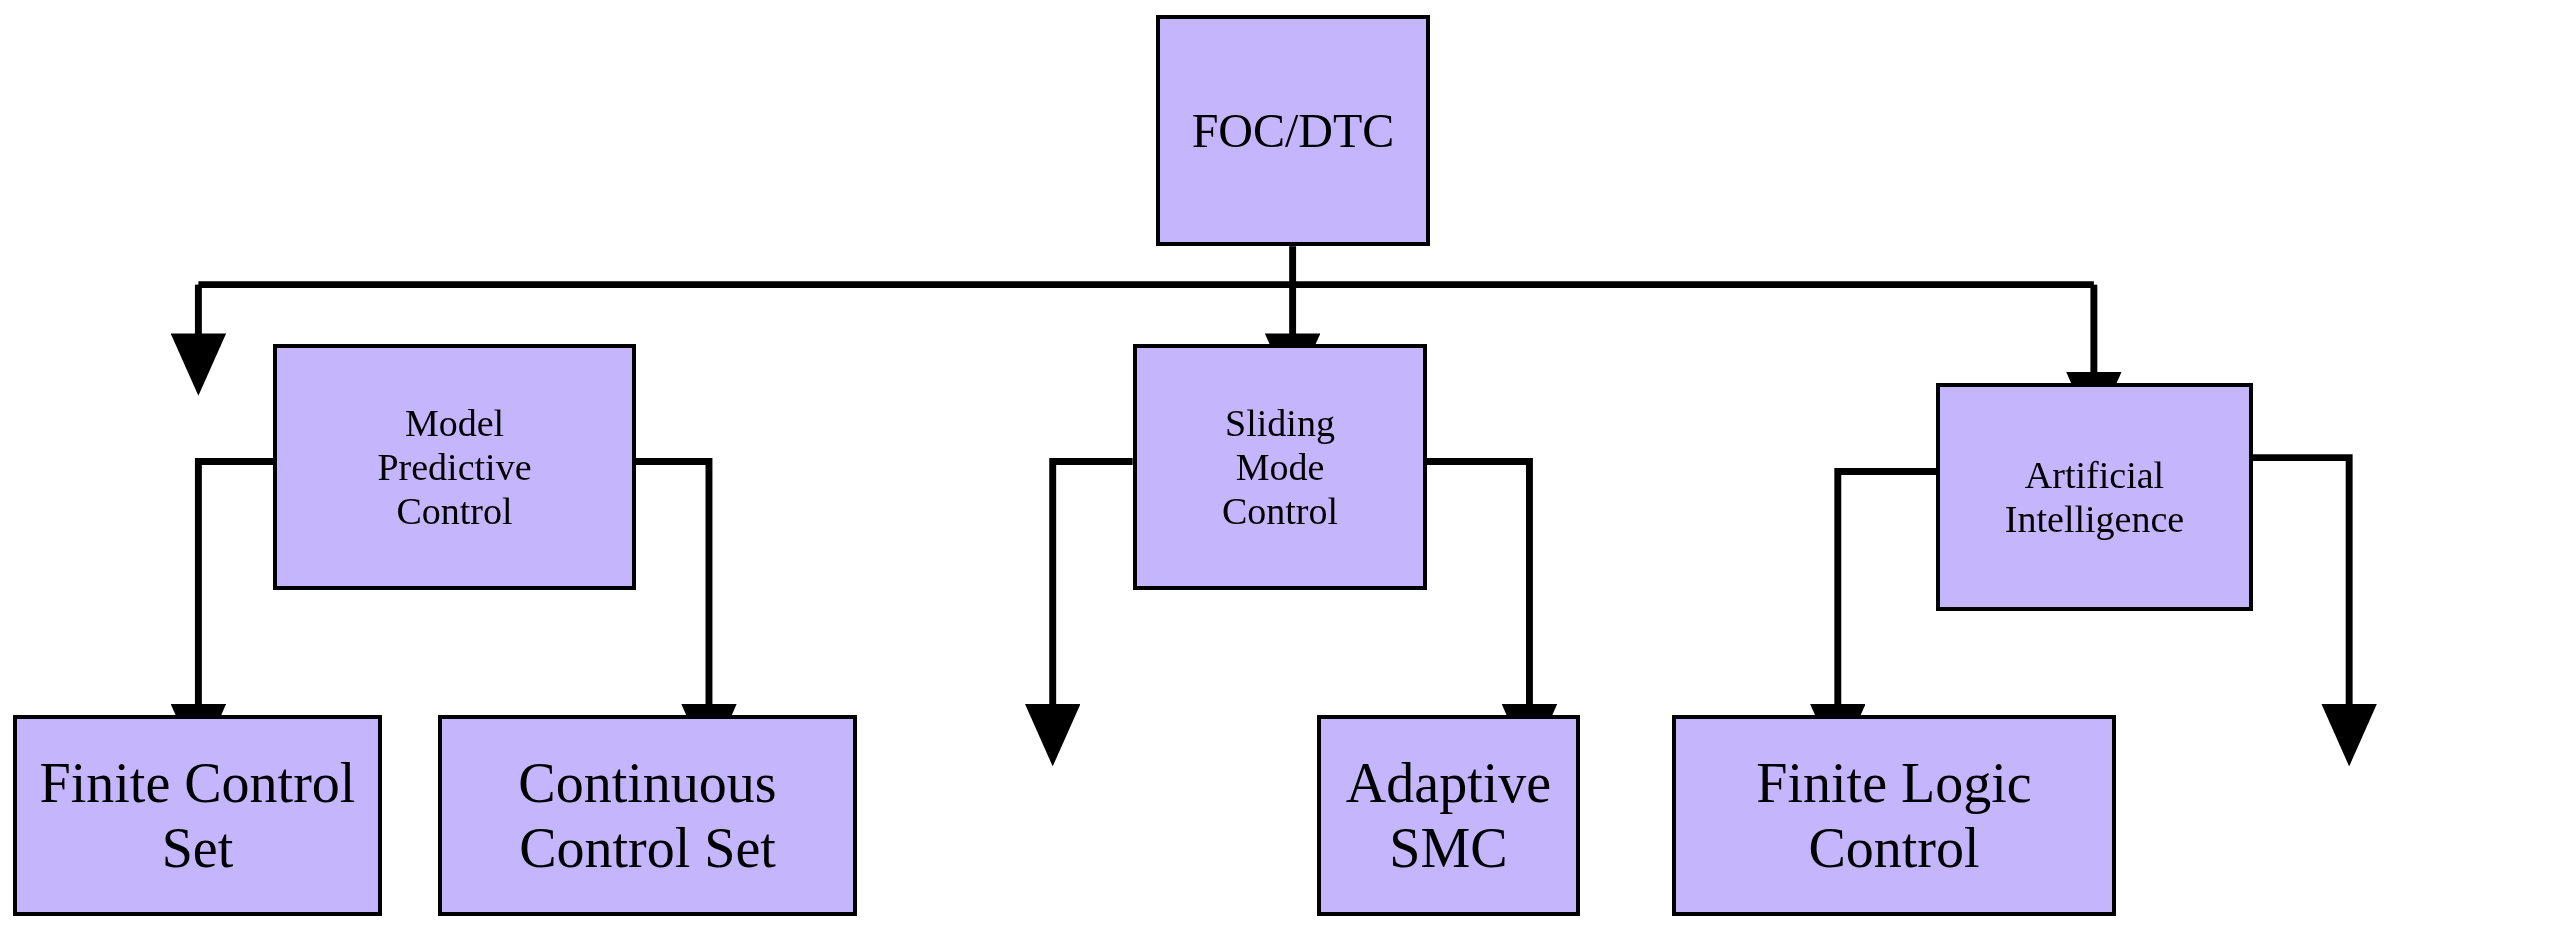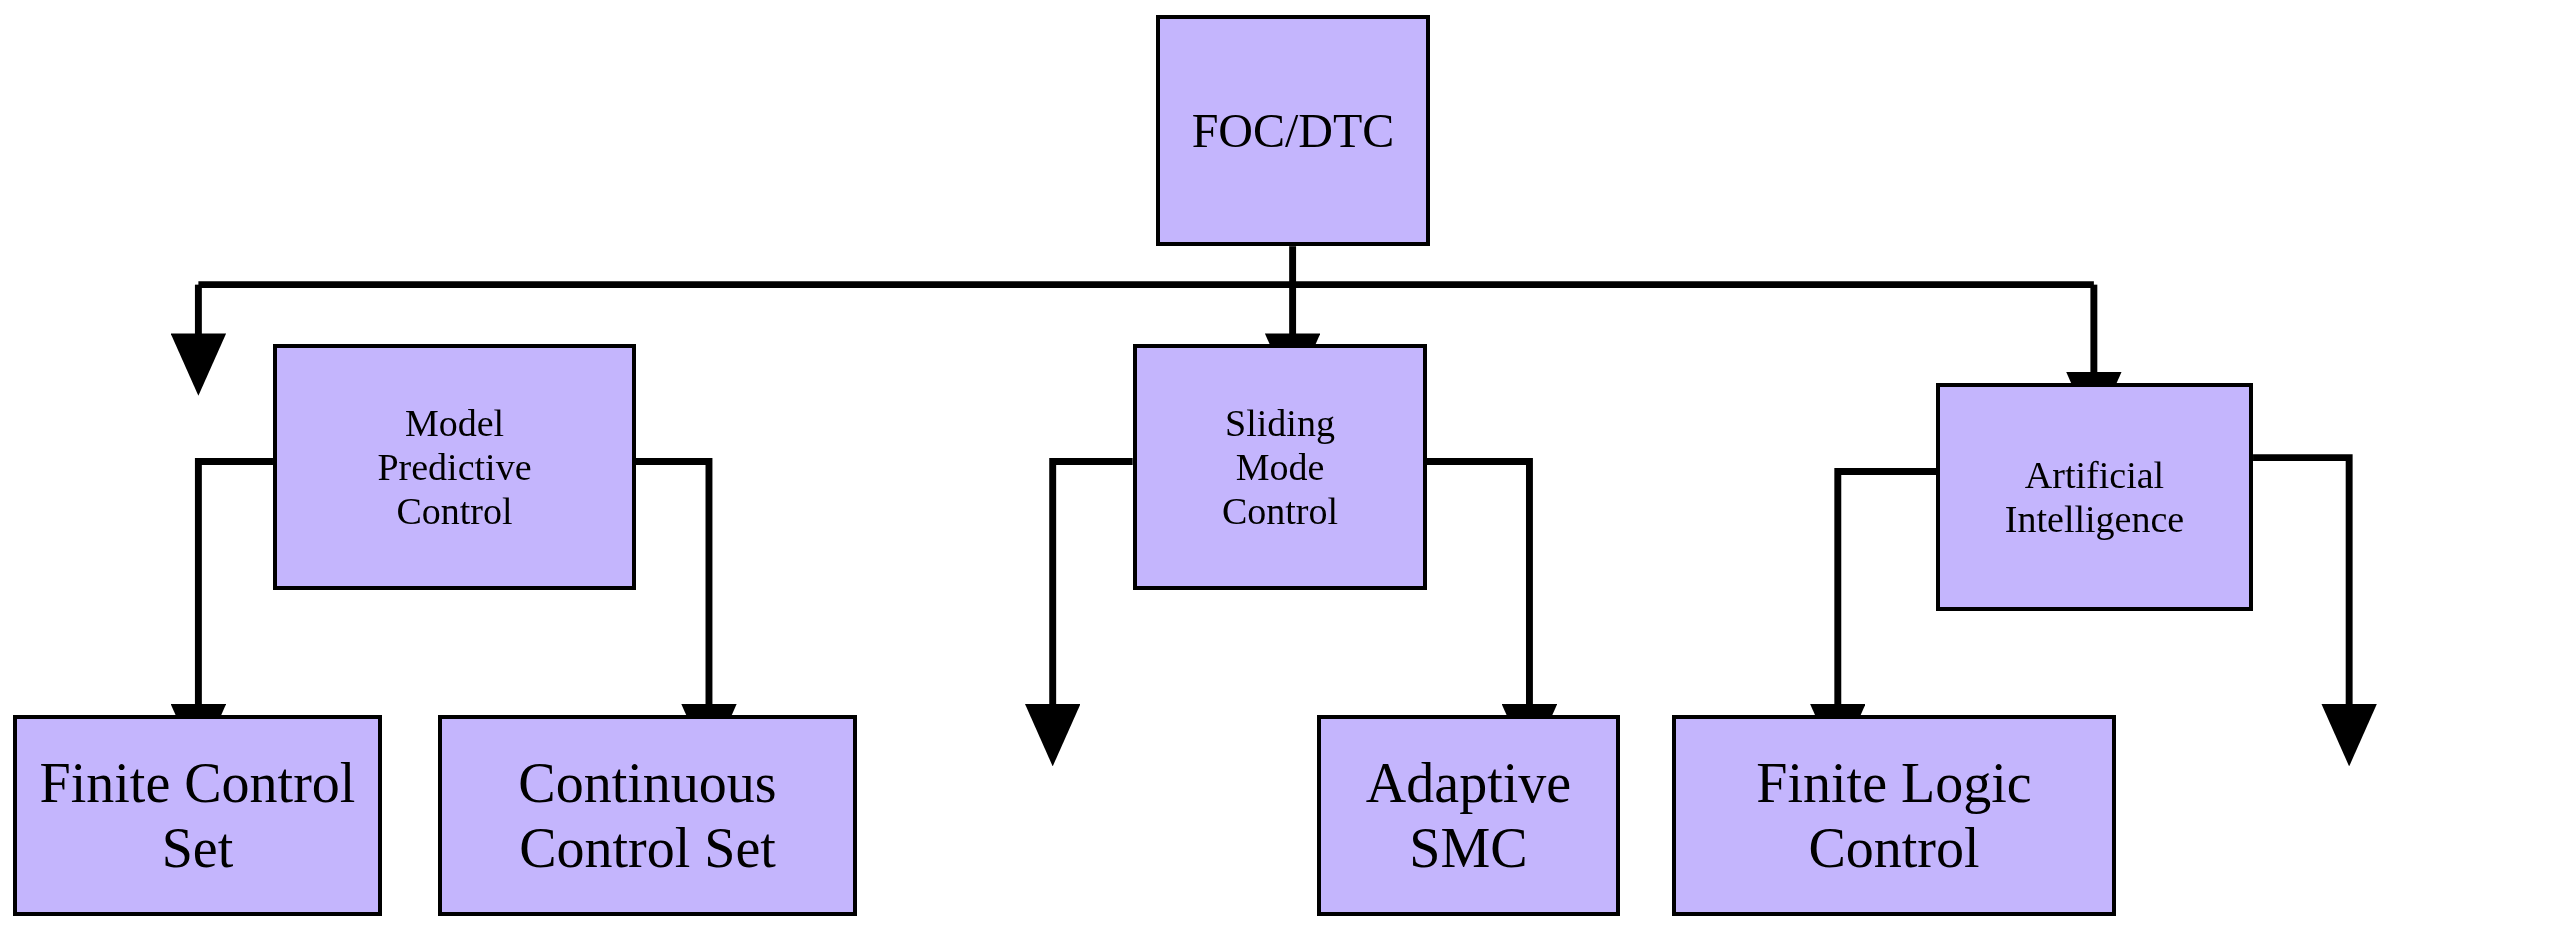--- a/index.html
+++ b/index.html
@@ -127,21 +127,21 @@
     <span class="label">Finite Control
 Set</span>
   </div>
 
   <div class="node lvl2" style="left:438px; top:715px; width:419px; height:201px;font-family:Liberation Serif, serif;">
     <span class="label">Continuous
 Control Set</span>
   </div>
 
 
-  <div class="node lvl2" style="left:1317px; top:715px; width:303px; height:201px;">
+  <div class="node lvl2" style="left:1317px; top:715px; width:263px; height:201px;">
     <span class="label">Adaptive
 SMC</span>
   </div>
 
   <div class="node lvl2" style="left:1672px; top:715px; width:444px; height:201px;">
     <span class="label">Finite Logic
 Control</span>
   </div>
 
 

